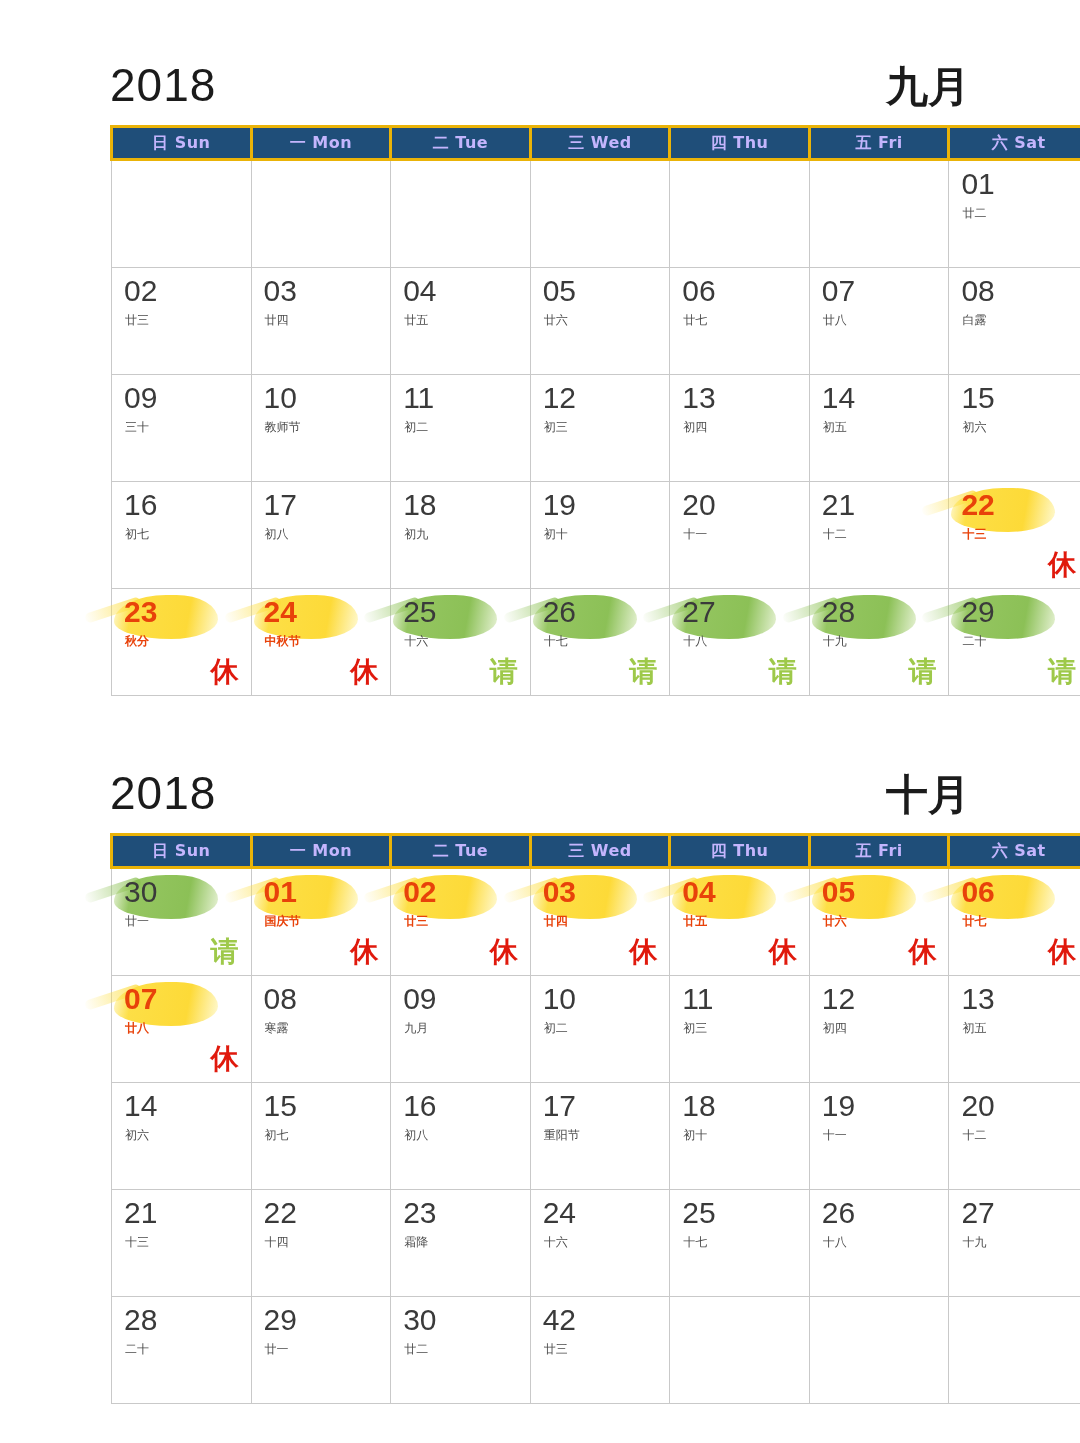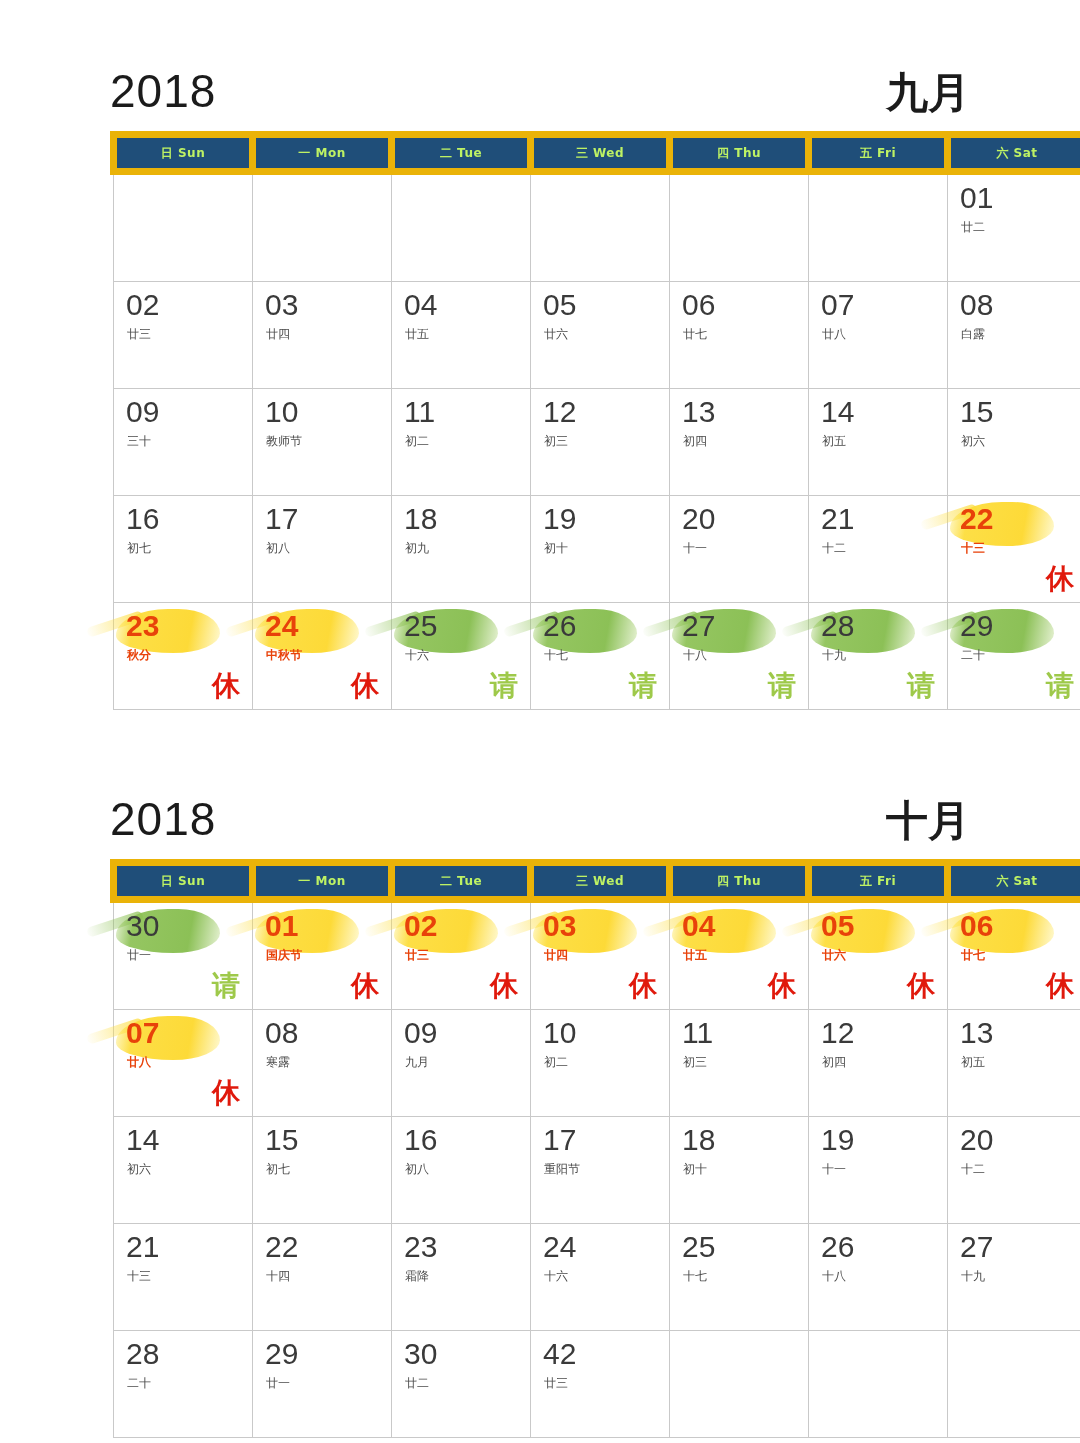--- a/index.html
+++ b/index.html
@@ -10,21 +10,21 @@
   body {
     width: 1080px;
     height: 1443px;
     font-family: "Liberation Sans", sans-serif;
     color: #231f20;
     position: relative;
     overflow: hidden;
   }
   .month-block {
     width: 860px;
-    margin: 18px auto;
+    margin: 12px auto;
   }
   .month-header {
     display: flex;
     align-items: baseline;
     justify-content: space-between;
     padding: 0 0 10px 0;
   }
   .month-year {
     font-size: 46px;
     font-weight: 400;
@@ -38,26 +38,26 @@
     color: #1b1b1b;
     font-family: "DejaVu Sans", sans-serif;
   }
   table.cal {
     border-collapse: collapse;
     width: 980px;
     table-layout: fixed;
   }
   table.cal th {
     background: #1f4e79;
-    color: #bef264;
-    font-size: 12px;
+    color: #c4b5fd;
+    font-size: 16px;
     font-weight: 700;
     height: 28px;
     letter-spacing: 0.5px;
-    border: 7px solid #eab308;
+    border: 3px solid #eab308;
     font-family: "DejaVu Sans", sans-serif;
   }
   table.cal td {
     border: 1px solid #c9c9c9;
     height: 106px;
     vertical-align: top;
     position: relative;
     padding: 0;
   }
   .daynum {

